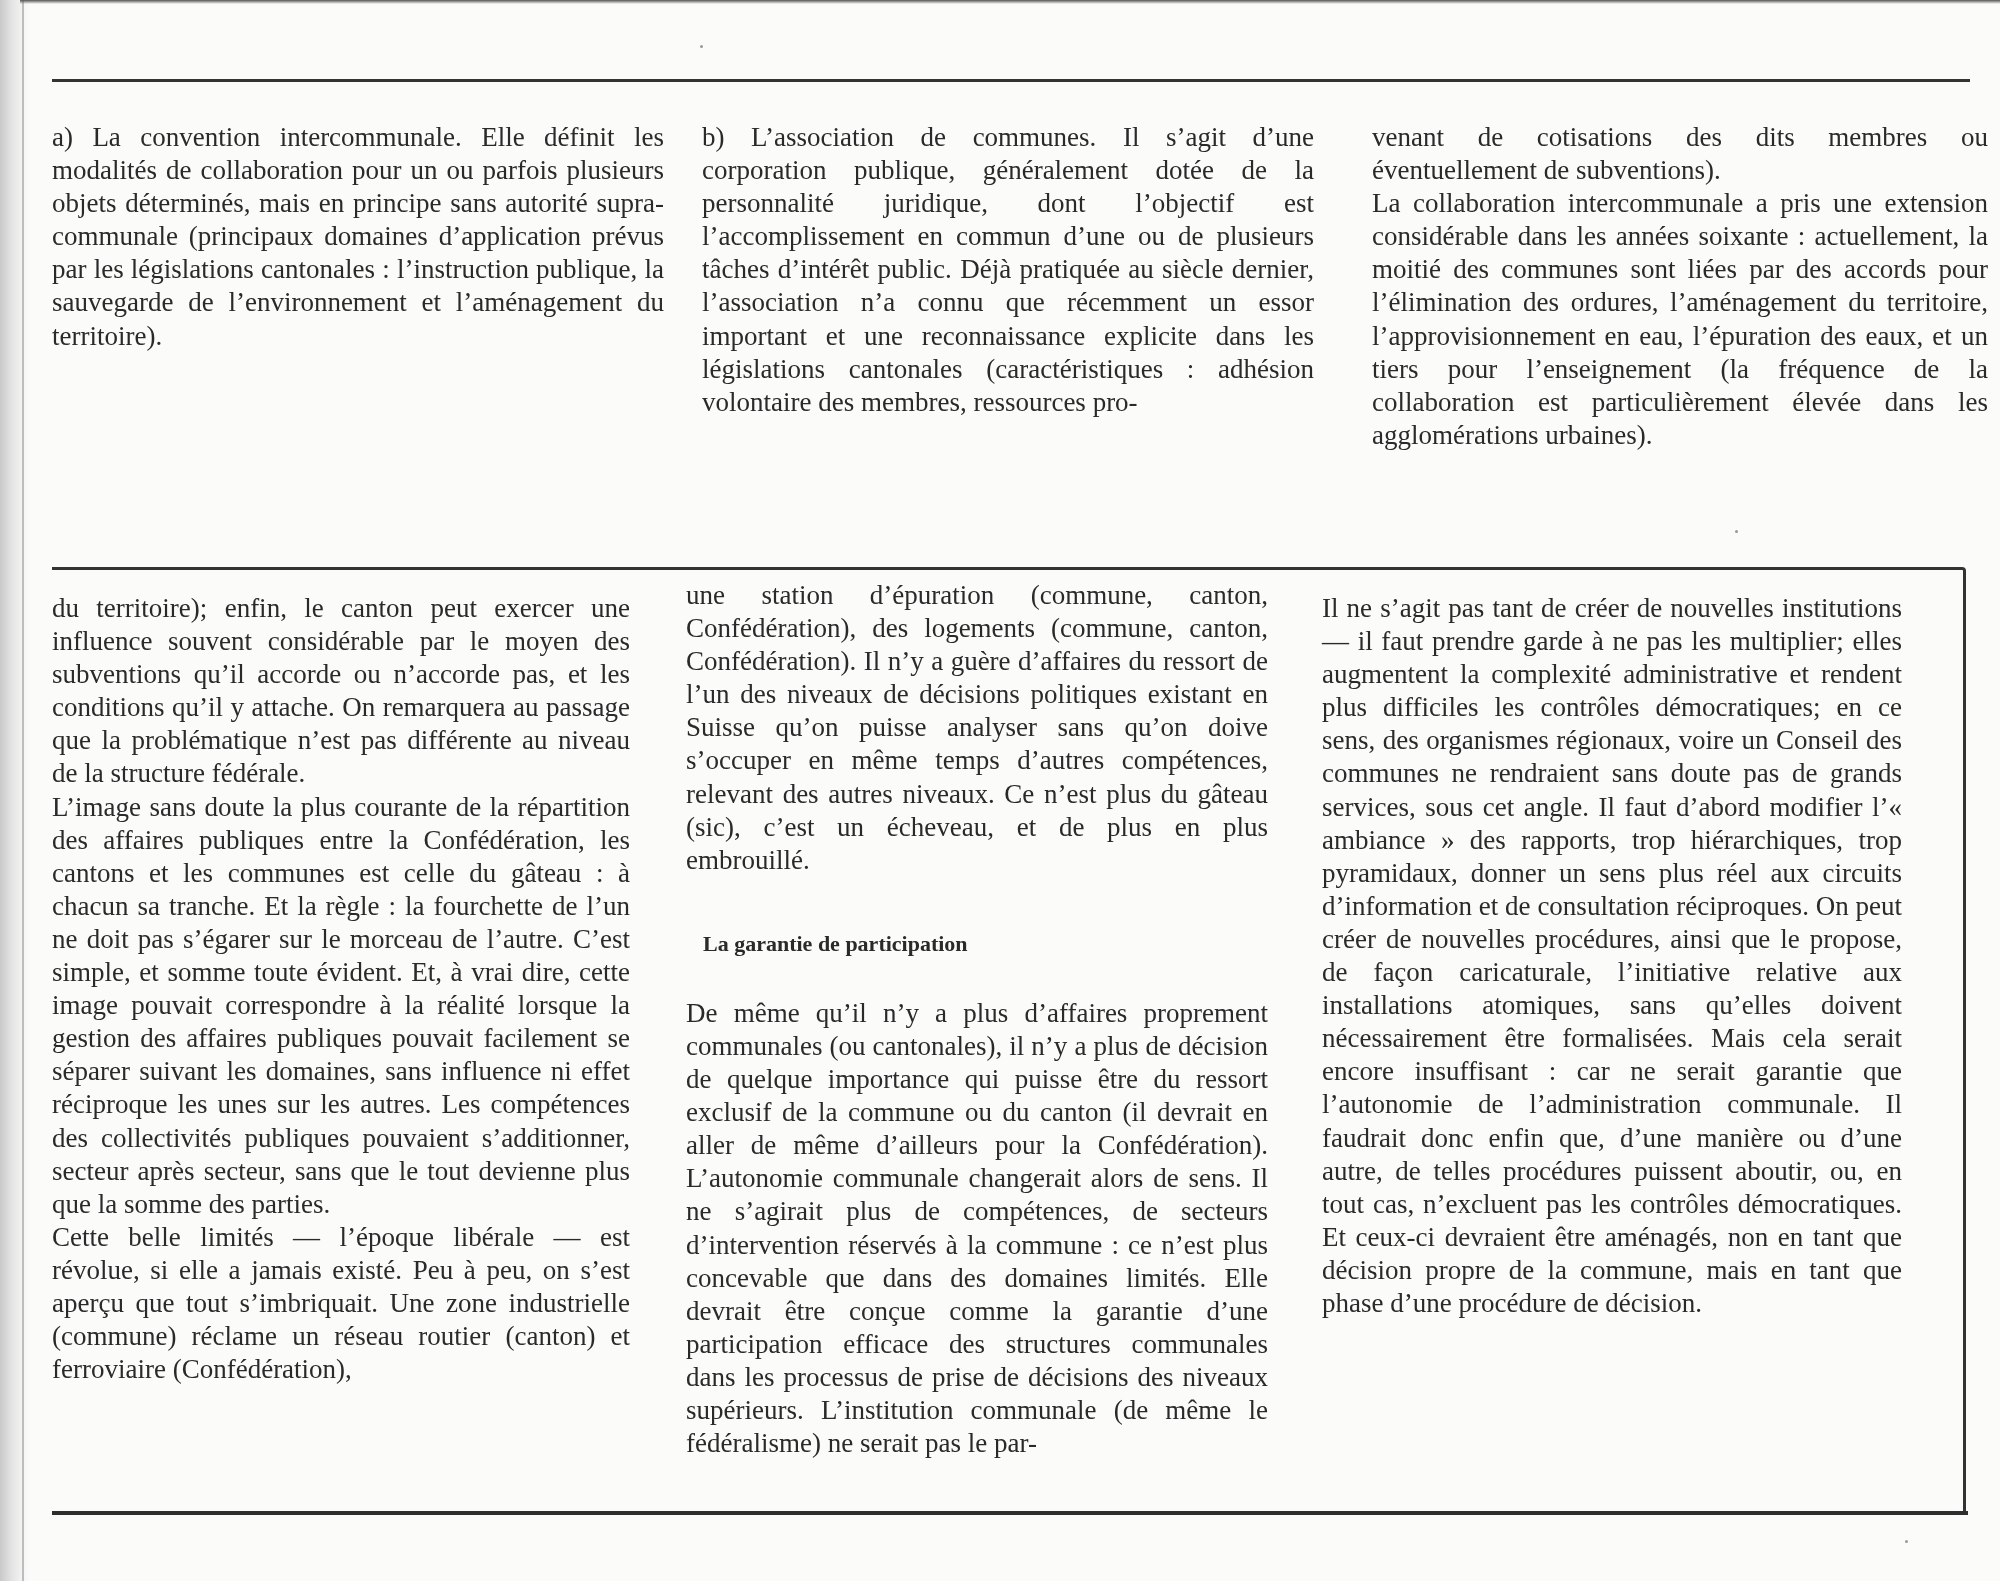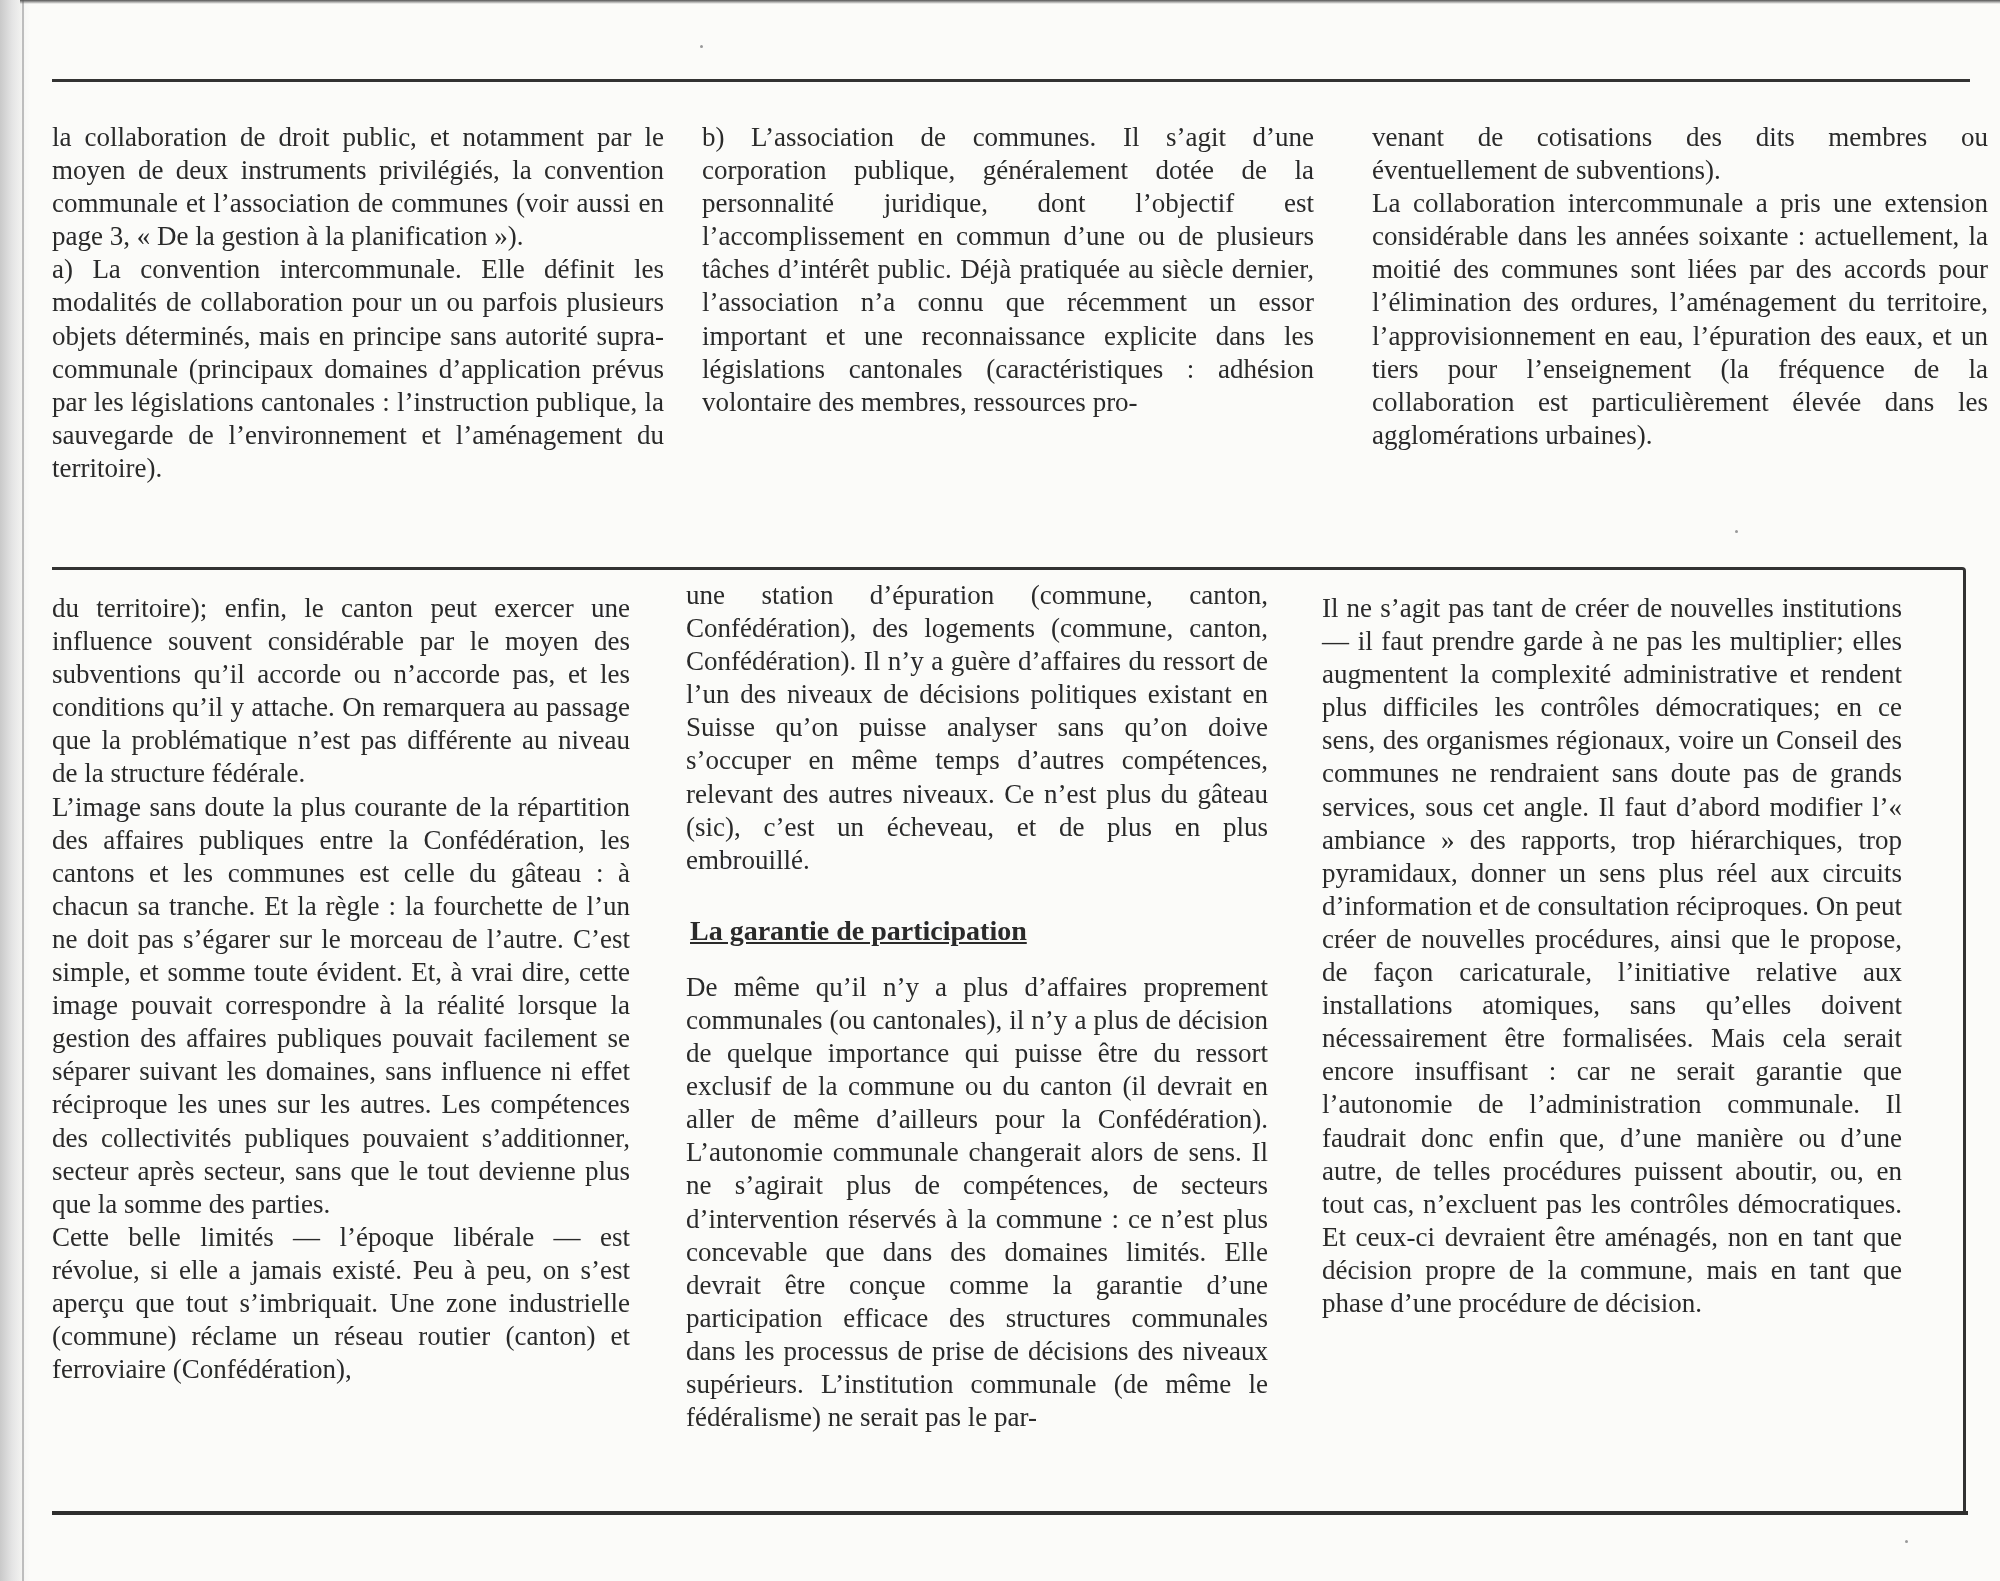--- a/index.html
+++ b/index.html
@@ -37,38 +37,37 @@
     text-align: justify; hyphens: manual;
   }
   .col p { margin: 0; text-indent: 0; }
   .col.t1 { left: 52px; top: 121px; width: 612px; }
   .col.t2 { left: 702px; top: 121px; width: 612px; }
   .col.t3 { left: 1352px; top: 121px; width: 616px; margin-left: 20px; }
   .col.b1 { left: 52px; top: 592px; width: 578px; }
   .col.b2 { left: 686px; top: 579px; width: 582px; }
   .col.b3 { left: 1322px; top: 592px; width: 580px; }
   .subhead {
-    font-weight: bold; font-size: 28px; margin: 4px; line-height: 33px; text-decoration: underline;
+    font-weight: bold; font-size: 22px; margin: 17px; line-height: 33px;
   }
   .spacer-1 { height: 33px; }
   .spacer-2 { height: 20px; }
   .speck { position: absolute; width: 3px; height: 3px; border-radius: 50%; background: #999; }
 </style>
 </head>
 <body>
 
 <div class="binding-shadow"></div>
 <div class="binding-line"></div>
 <div class="top-edge"></div>
 
 <div class="rule top"></div>
 
 <section>
   <div class="col t1">
-    <p>la collaboration de droit public, et notamment par le moyen de deux instruments privilégiés, la convention communale et l’association de communes (voir aussi en page 3, « De la gestion à la planification »).</p>
     <p>a) La convention intercommunale. Elle définit les modalités de collaboration pour un ou parfois plusieurs objets déterminés, mais en principe sans autorité supra-communale (principaux domaines d’application prévus par les législations cantonales : l’instruction publique, la sauvegarde de l’environnement et l’aménagement du territoire).</p>
   </div>
   <div class="col t2">
     <p>b) L’association de communes. Il s’agit d’une corporation publique, généralement dotée de la personnalité juridique, dont l’objectif est l’accomplissement en commun d’une ou de plusieurs tâches d’intérêt public. Déjà pratiquée au siècle dernier, l’association n’a connu que récemment un essor important et une reconnaissance explicite dans les législations cantonales (caractéristiques : adhésion volontaire des membres, ressources pro-</p>
   </div>
   <div class="col t3">
     <p>venant de cotisations des dits membres ou éventuellement de subventions).</p>
     <p>La collaboration intercommunale a pris une extension considérable dans les années soixante : actuellement, la moitié des communes sont liées par des accords pour l’élimination des ordures, l’aménagement du territoire, l’approvisionnement en eau, l’épuration des eaux, et un tiers pour l’enseignement (la fréquence de la collaboration est particulièrement élevée dans les agglomérations urbaines).</p>
   </div>
 </section>

